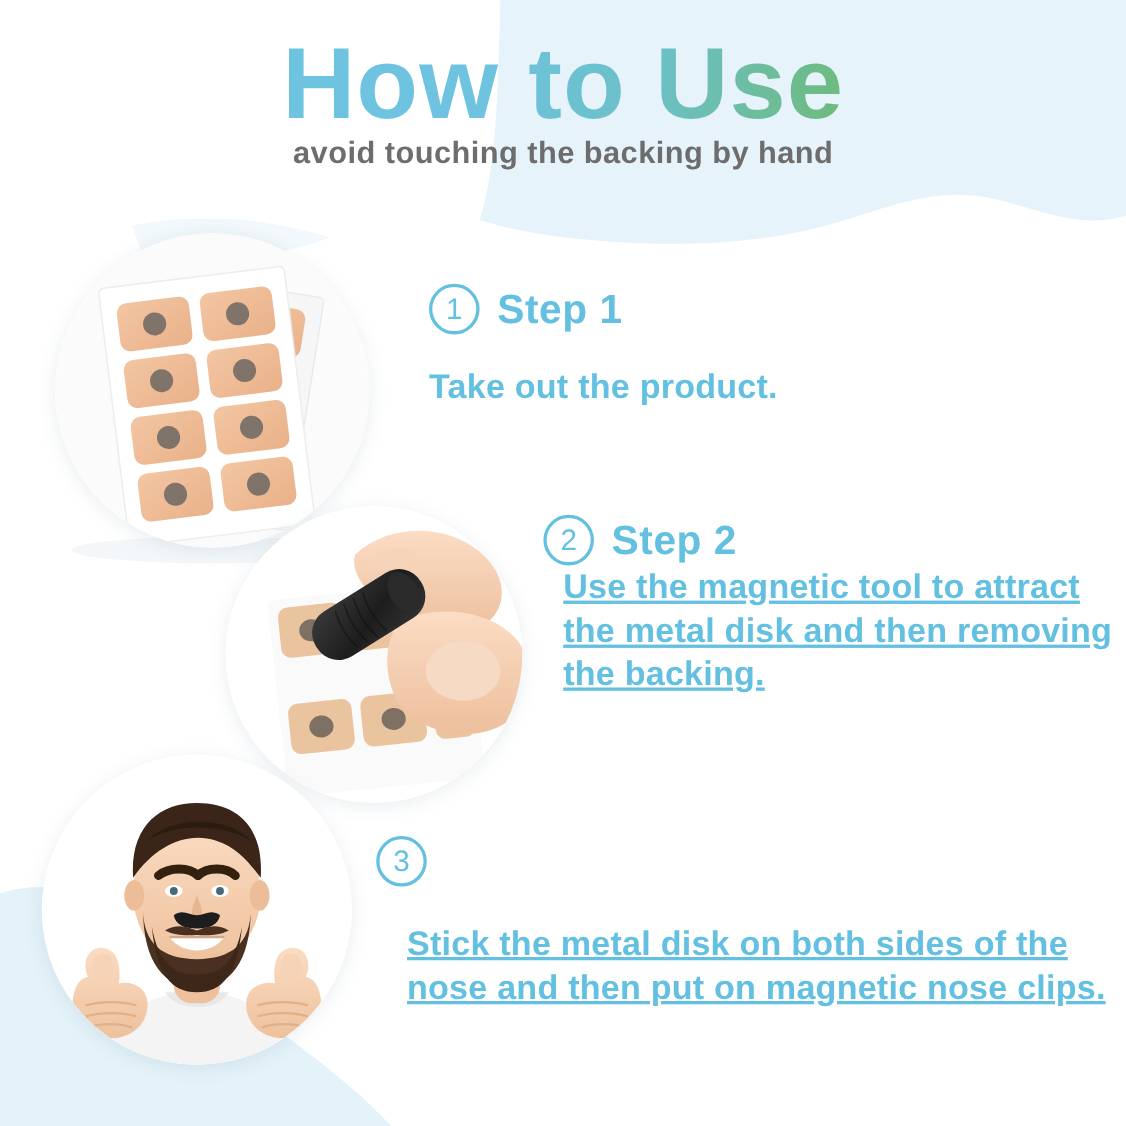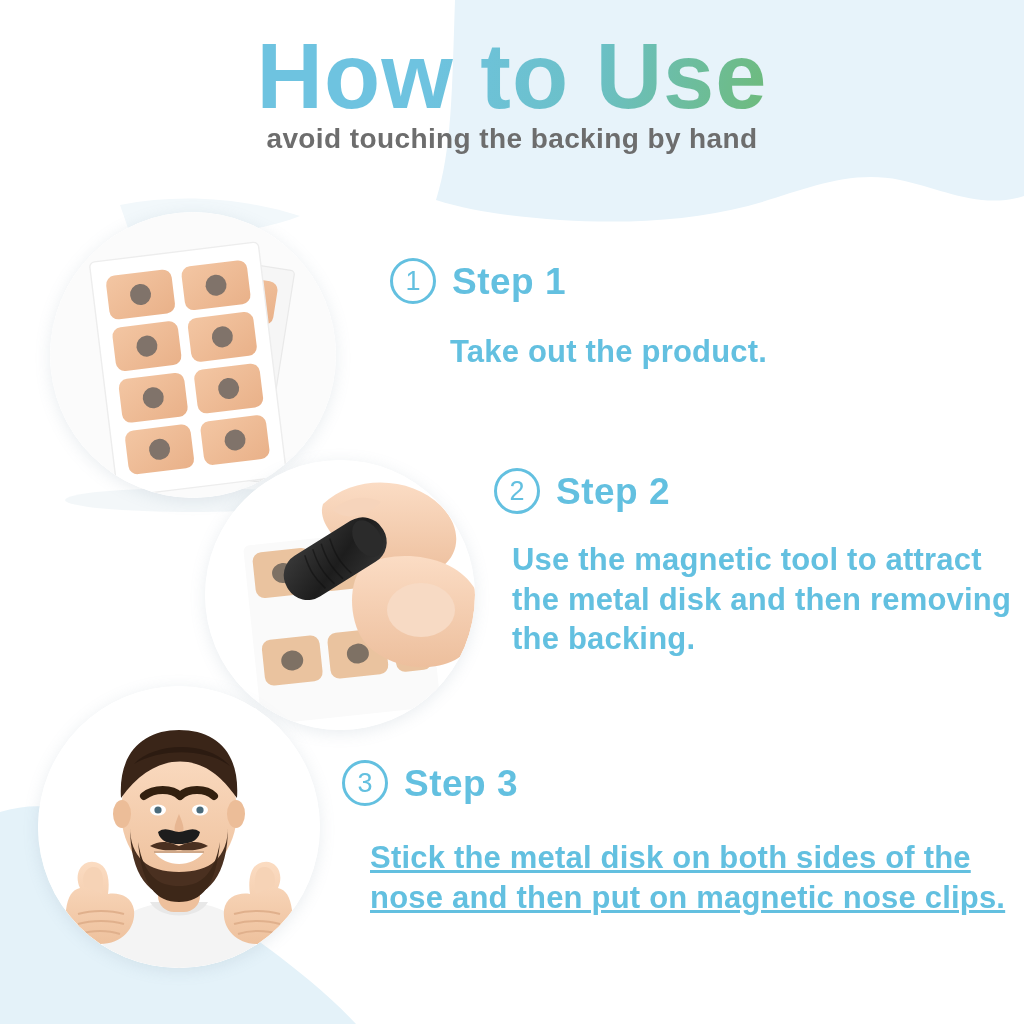--- a/index.html
+++ b/index.html
@@ -83,24 +83,24 @@
 
   .step-body {
     color:#63c0e0;
     font-weight:bold;
     font-size:31px;
     line-height:1.28;
     letter-spacing:0.2px;
   }
 
   #step-1 { left:390px; top:258px; }
-  #step-1 .step-body { margin-top:28px; margin-left:60px; }
+  #step-1 .step-body { margin-top:28px; }
 
   #step-2 { left:494px; top:468px; }
-  #step-2 .step-body { margin-top:26px; margin-left:18px; width:500px; }
+  #step-2 .step-body { margin-left:18px; width:500px;text-decoration:underline; }
 
   #step-3 { left:342px; top:760px; }
   #step-3 .step-body { margin-top:32px; margin-left:28px; width:640px;text-decoration:underline; }
 </style>
 </head>
 <body>
 
 <div id="stage">
 
   <svg class="bg-layer" viewBox="0 0 1024 1024" preserveAspectRatio="none">
@@ -331,18 +331,17 @@
     <div class="step-head">
       <span class="step-num">2</span>
       <span class="step-title">Step 2</span>
     </div>
     <div class="step-body">Use the magnetic tool to attract the metal disk and then removing the backing.</div>
   </div>
 
   <div class="step" id="step-3">
     <div class="step-head">
       <span class="step-num">3</span>
-      <span class="step-title">Step 3</span>
     </div>
     <div class="step-body">Stick the metal disk on both sides of the nose and then put on magnetic nose clips.</div>
   </div>
 
 </div>
 
 </body></html>

